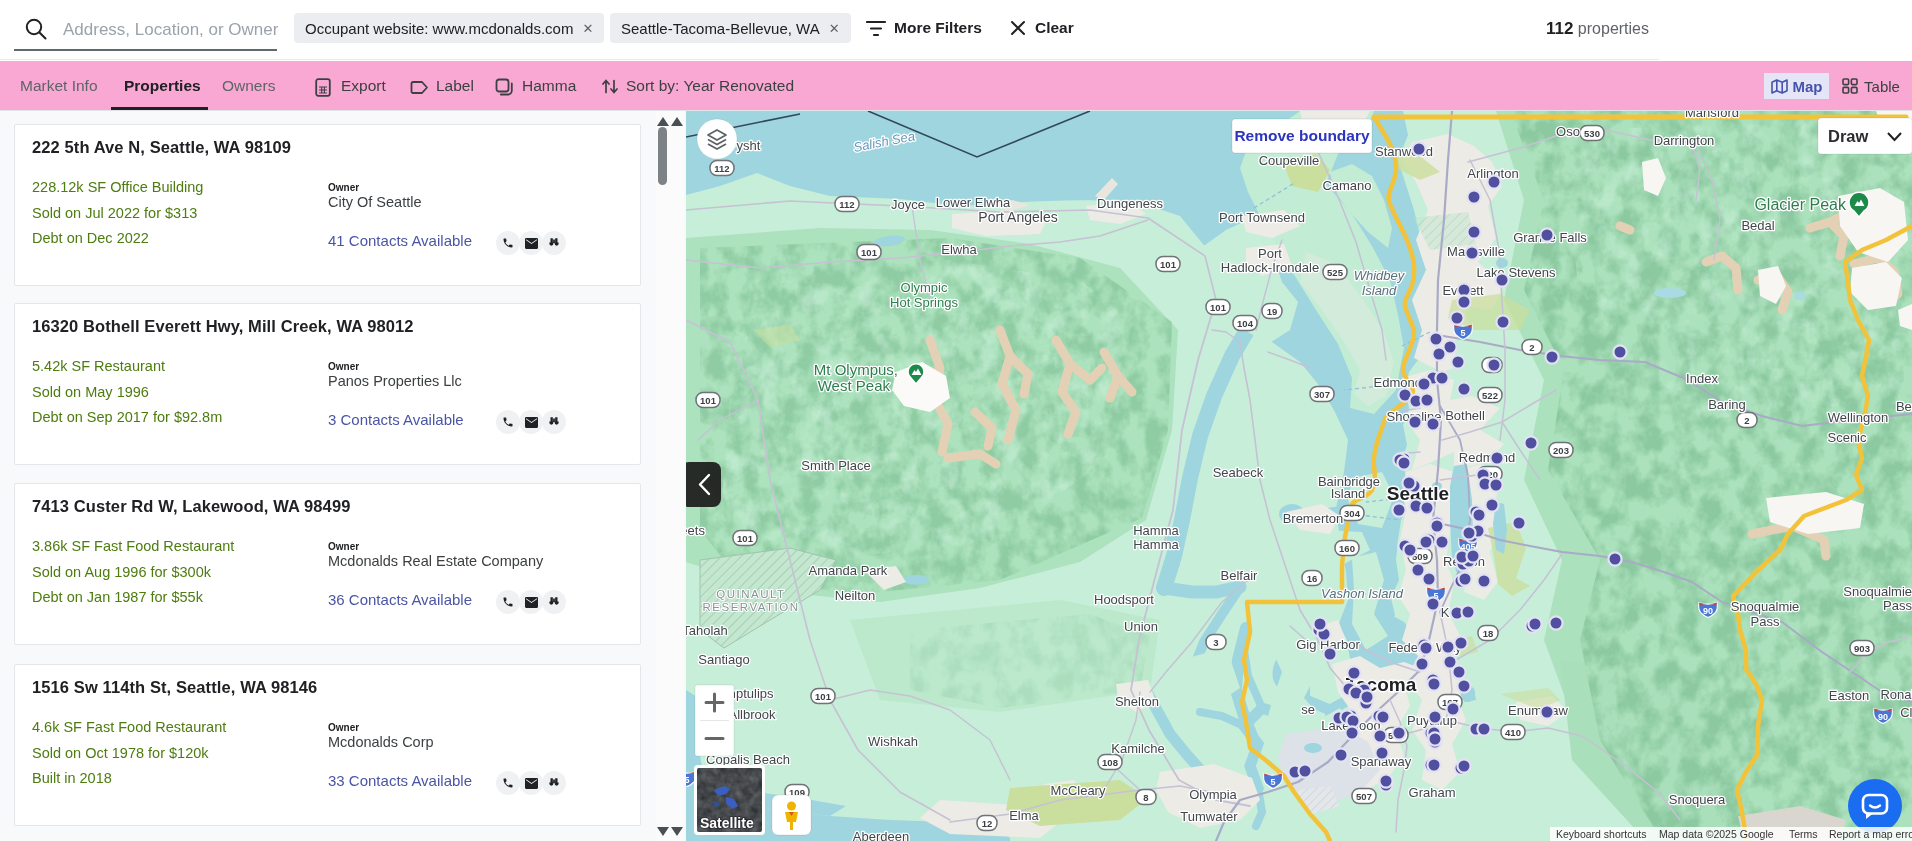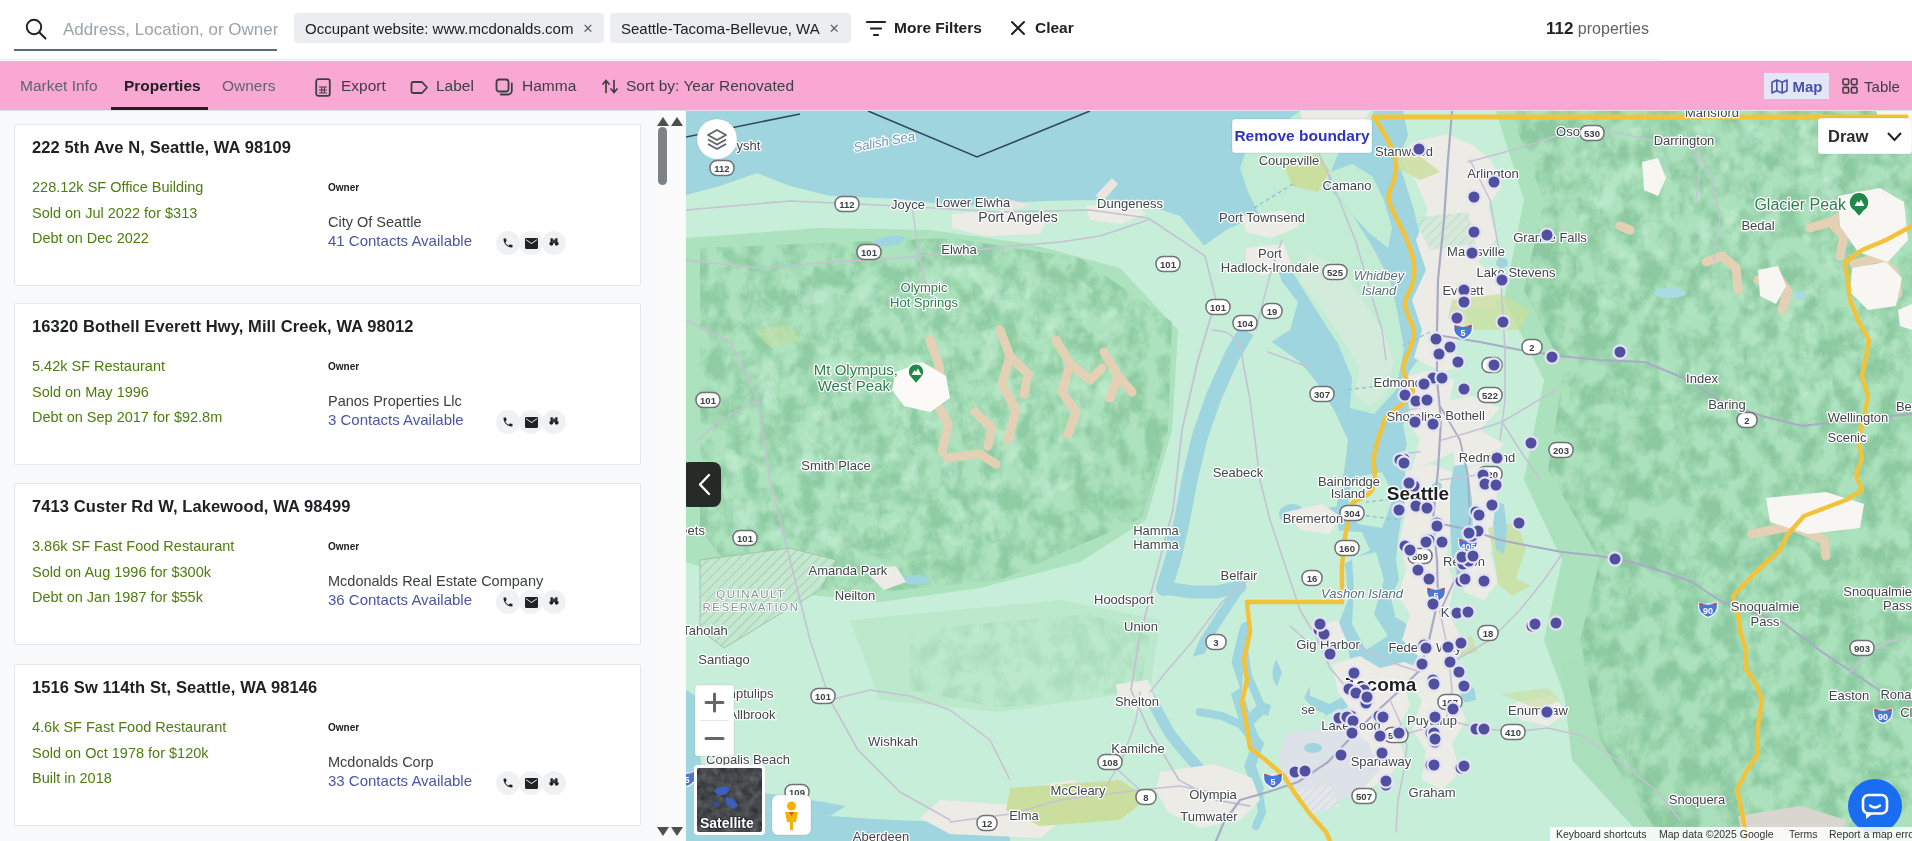--- a/index.html
+++ b/index.html
@@ -22,21 +22,21 @@
 .mapbtn{position:absolute;left:1764px;top:12px;width:65px;height:26px;background:#e4e5f6;border-radius:0;
  display:flex;align-items:center;justify-content:center;font-size:15px;font-weight:bold;color:#4553ad}
 .tblbtn{position:absolute;left:1840px;top:12px;width:62px;height:26px;display:flex;align-items:center;
  justify-content:center;font-size:15px;color:#3c4043}
 .panel{position:absolute;left:0;top:111px;width:686px;height:730px;background:#f8f9fb}
 .card{position:absolute;left:14px;width:627px;height:162px;background:#fff;border:1px solid #e4e6ea;border-radius:2px}
 .ct{position:absolute;left:17px;top:13px;font-size:16.5px;font-weight:bold;color:#202124;letter-spacing:.1px}
 .cl{position:absolute;left:17px;top:50px;font-size:14.5px;color:#4d7c0f;line-height:25.5px}
 .ow{position:absolute;left:313px;top:53px;font-size:14.5px;color:#202124}
 .ow b{font-size:10px}
-.ow .nm{margin-top:20px;color:#3c4043}
+.ow .nm{margin-top:0;color:#3c4043}
 .ca{position:absolute;left:313px;top:107px;font-size:15px;color:#4b55a5}
 .cic{position:absolute;top:106px;width:24px;height:24px;border-radius:50%;background:#f0f1f3;display:flex;
  align-items:center;justify-content:center}
 .sb{position:absolute;top:0;width:14px;height:730px;background:#fbfbfc}
 .thumb{position:absolute;left:2px;width:9px;border-radius:5px;background:#7d8287}
 .arr{position:absolute;left:1px;width:0;height:0;border-left:6px solid transparent;border-right:6px solid transparent}
 .au{border-bottom:9px solid #4a4f54;top:6px}
 .ad{border-top:9px solid #4a4f54;bottom:5px}
 </style></head><body>
 <div class="bar1">

